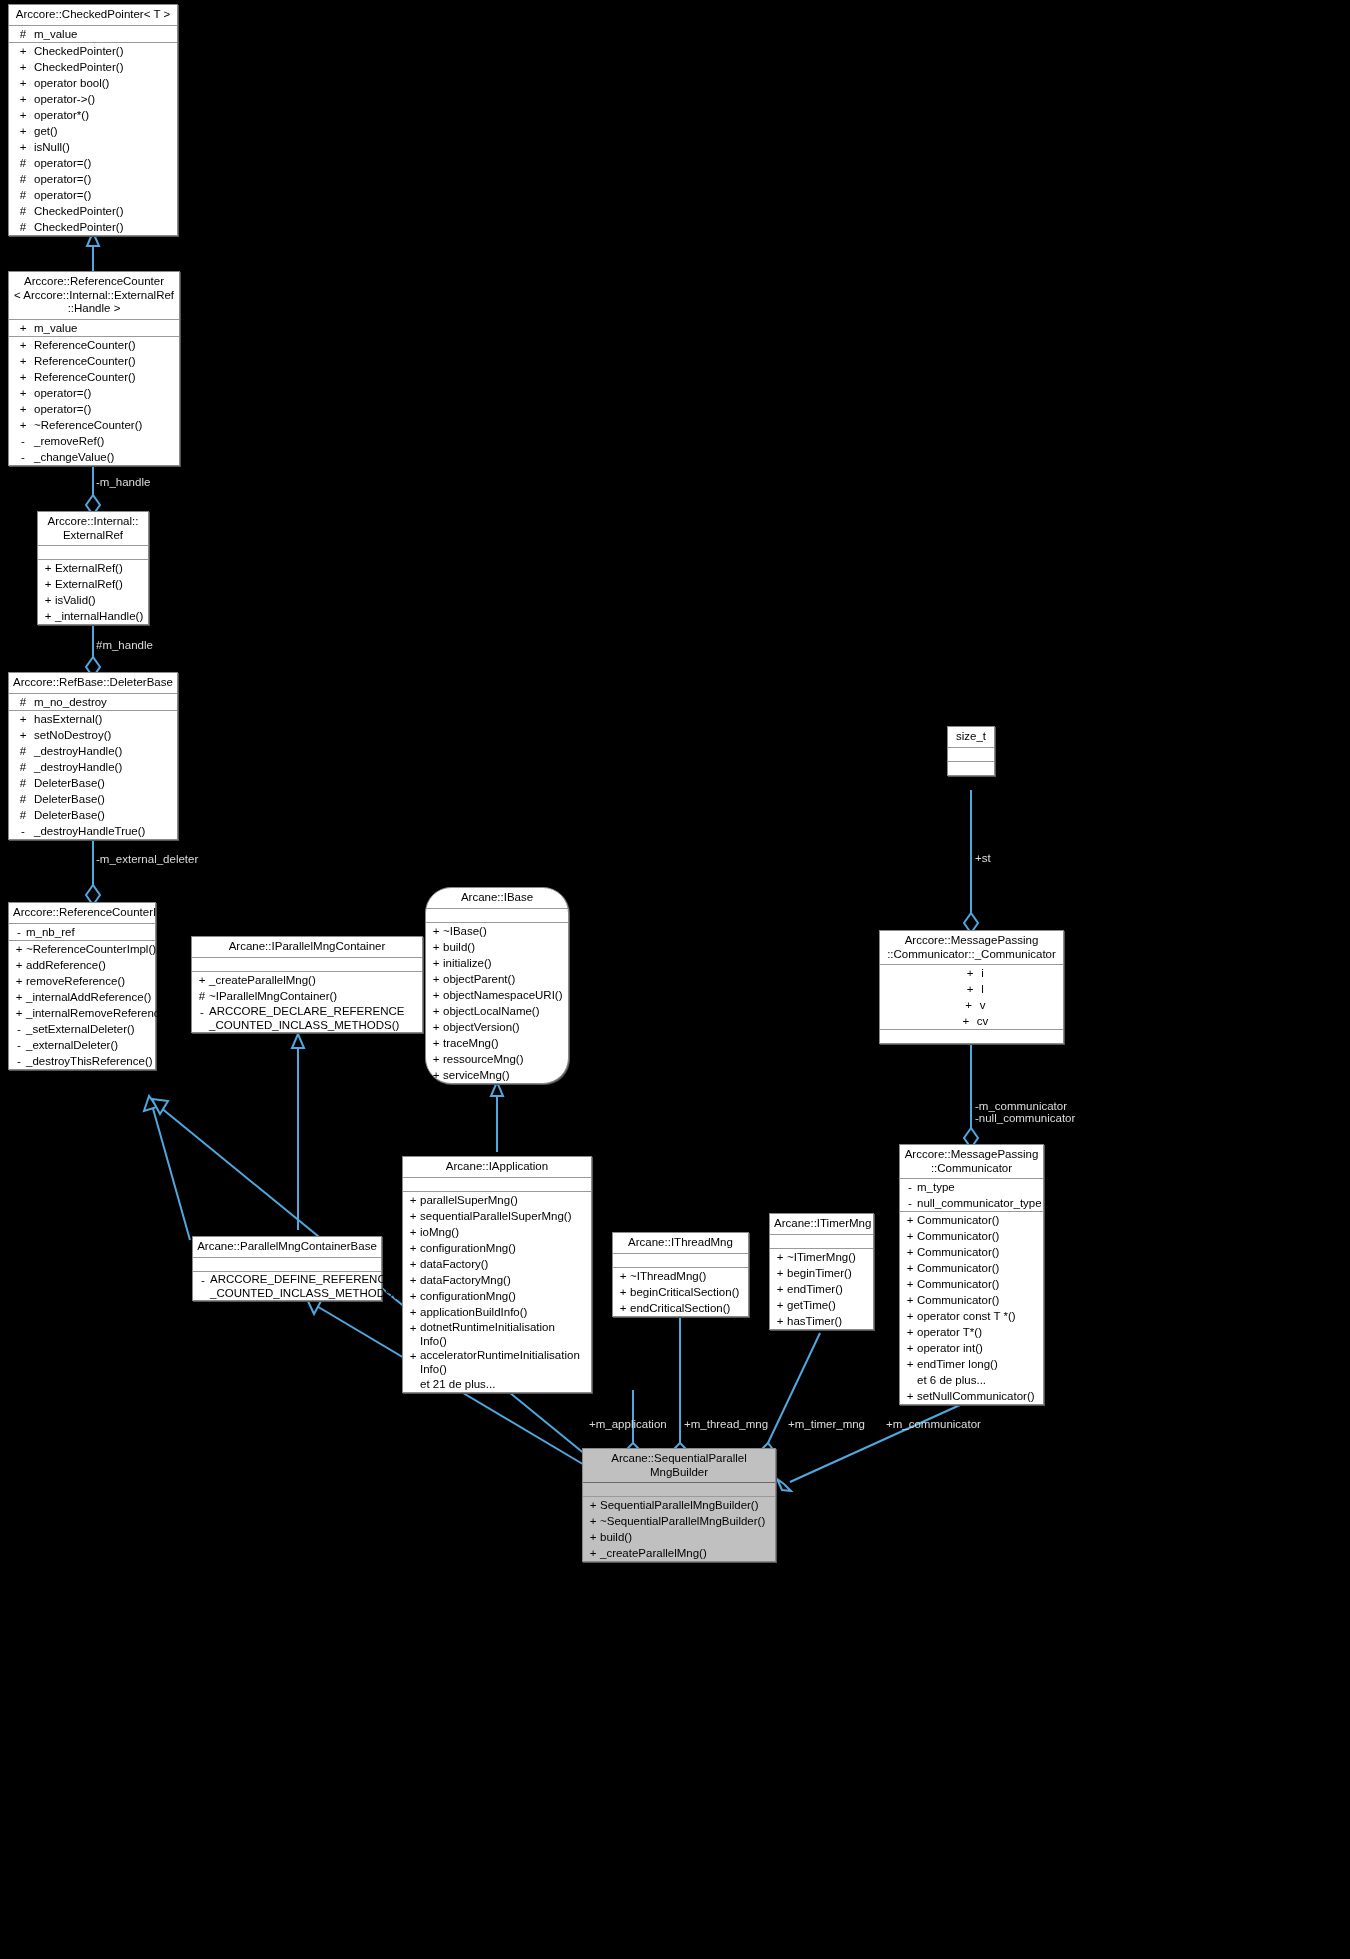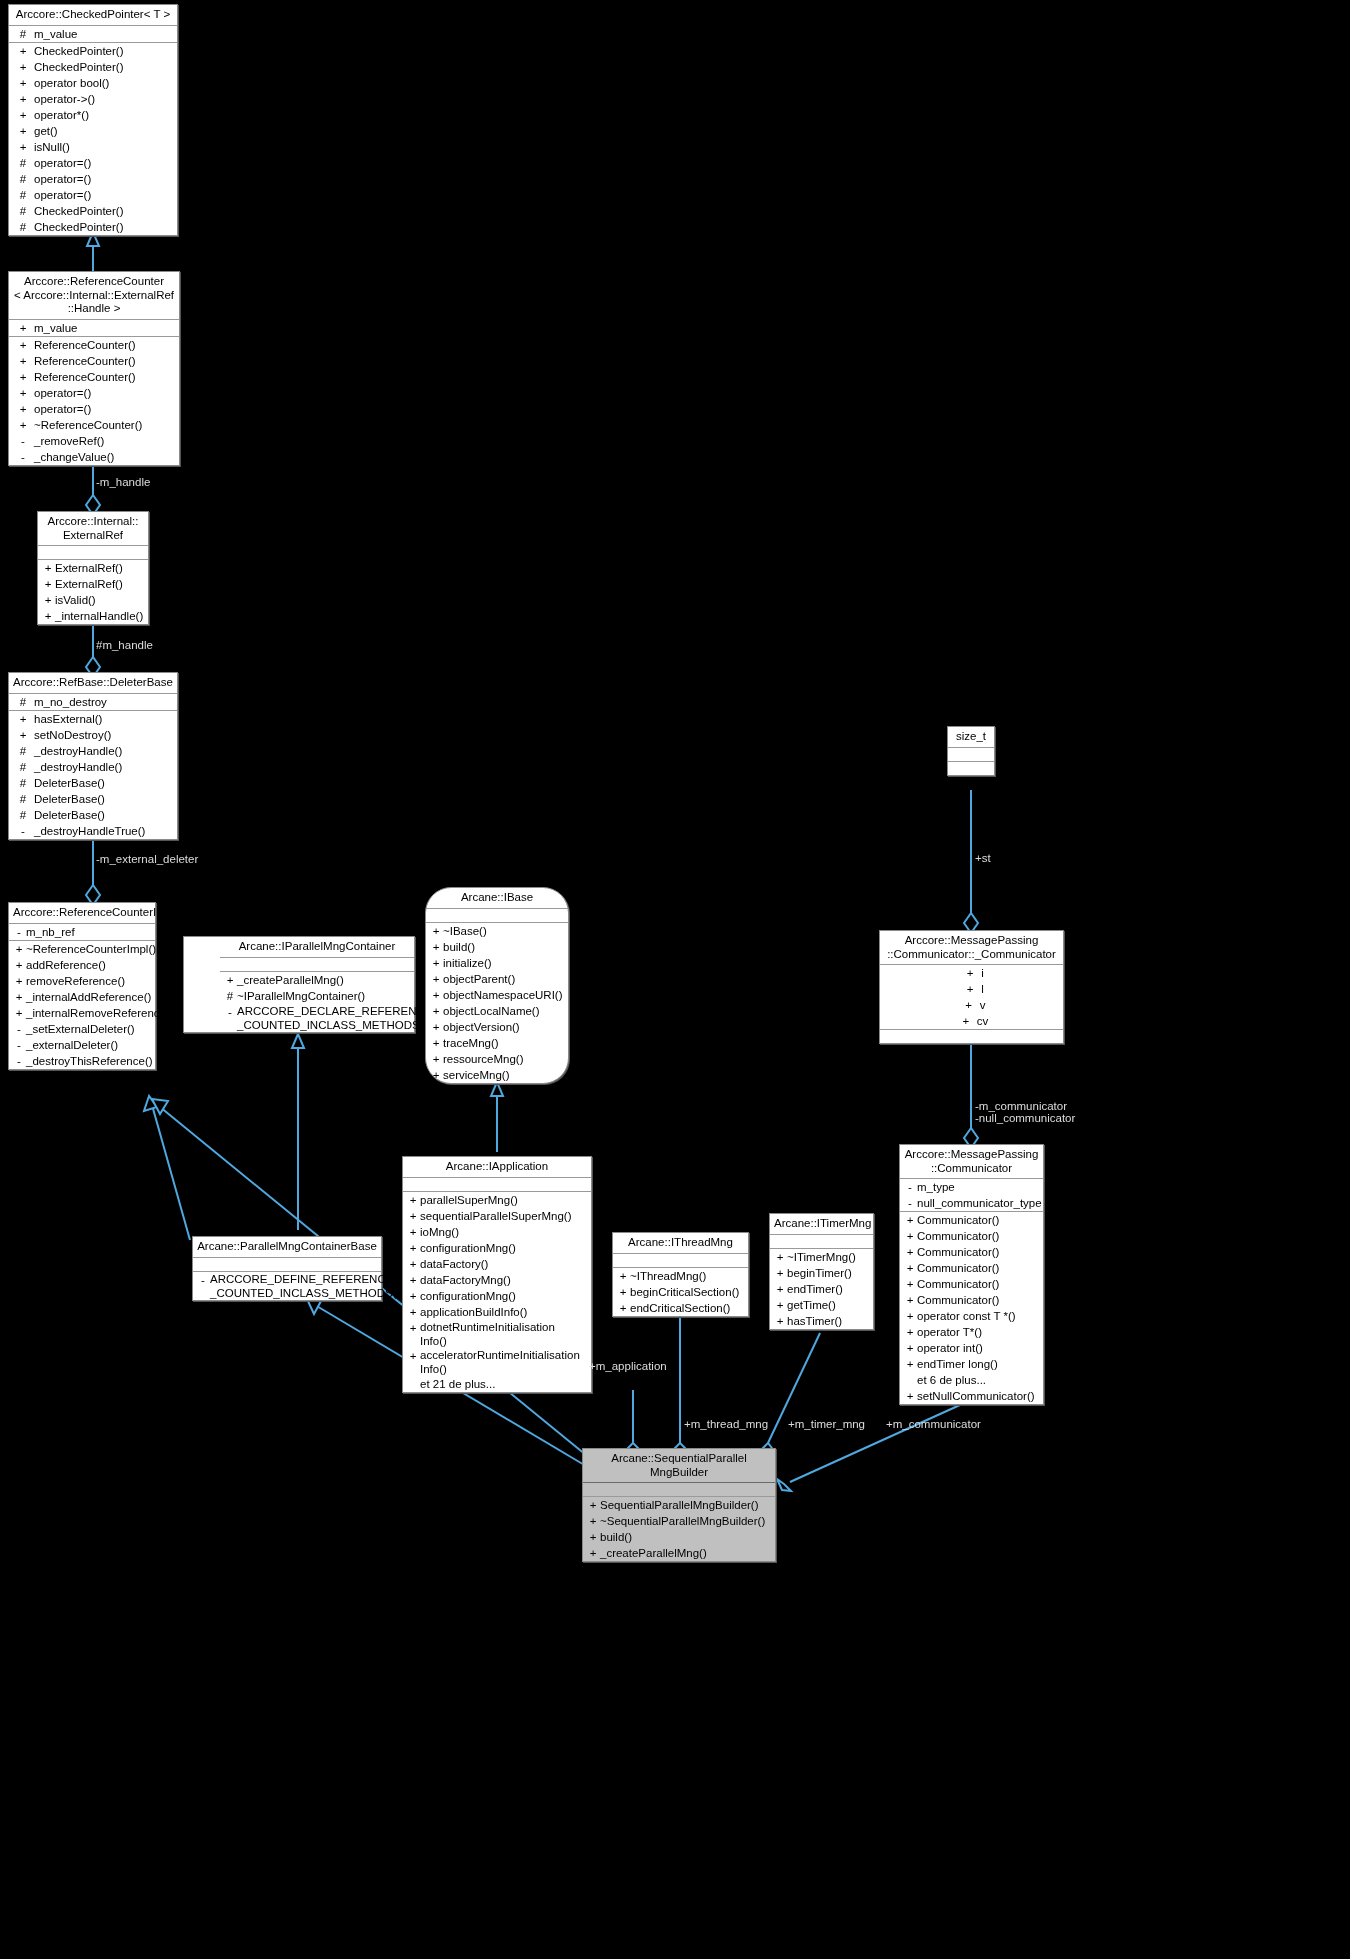--- a/index.html
+++ b/index.html
@@ -309,21 +309,21 @@
           <span class="vis" style="width:14px;flex:0 0 14px;">-</span>
           <span class="mem">_externalDeleter()</span>
         </div>
       <div class="row">
           <span class="vis" style="width:14px;flex:0 0 14px;">-</span>
           <span class="mem">_destroyThisReference()</span>
         </div>
     </div>
   </div>
 
-  <div class="node" style="left:183px;top:936px;width:232px;padding-left:36px;">
+  <div class="node" style="left:191px;top:936px;width:232px;">
     <div class="title">Arcane::IParallelMngContainer</div>
     <div class="attrs">
         <div class="empty"></div>
       </div>
     <div class="methods narrowvis">
       <div class="row">
           <span class="vis" style="width:14px;flex:0 0 14px;">+</span>
           <span class="mem">_createParallelMng()</span>
         </div>
       <div class="row">
@@ -605,21 +605,21 @@
           <span class="vis" style="width:14px;flex:0 0 14px;"></span>
           <span class="mem">et 6 de plus...</span>
         </div>
       <div class="row">
           <span class="vis" style="width:14px;flex:0 0 14px;">+</span>
           <span class="mem">setNullCommunicator()</span>
         </div>
     </div>
   </div>
 
-  <div class="edgelabel" style="left:589px;top:1360px;">+m_application</div>
+  <div class="edgelabel" style="left:589px;top:1418px;">+m_application</div>
   <div class="edgelabel" style="left:684px;top:1418px;">+m_thread_mng</div>
   <div class="edgelabel" style="left:788px;top:1418px;">+m_timer_mng</div>
   <div class="edgelabel" style="left:886px;top:1418px;">+m_communicator</div>
 
   <div class="node highlight" style="left:582px;top:1448px;width:194px;">
     <div class="title" style="white-space:pre-line;">Arcane::SequentialParallel
 MngBuilder</div>
     <div class="attrs">
         <div class="empty"></div>
       </div>

